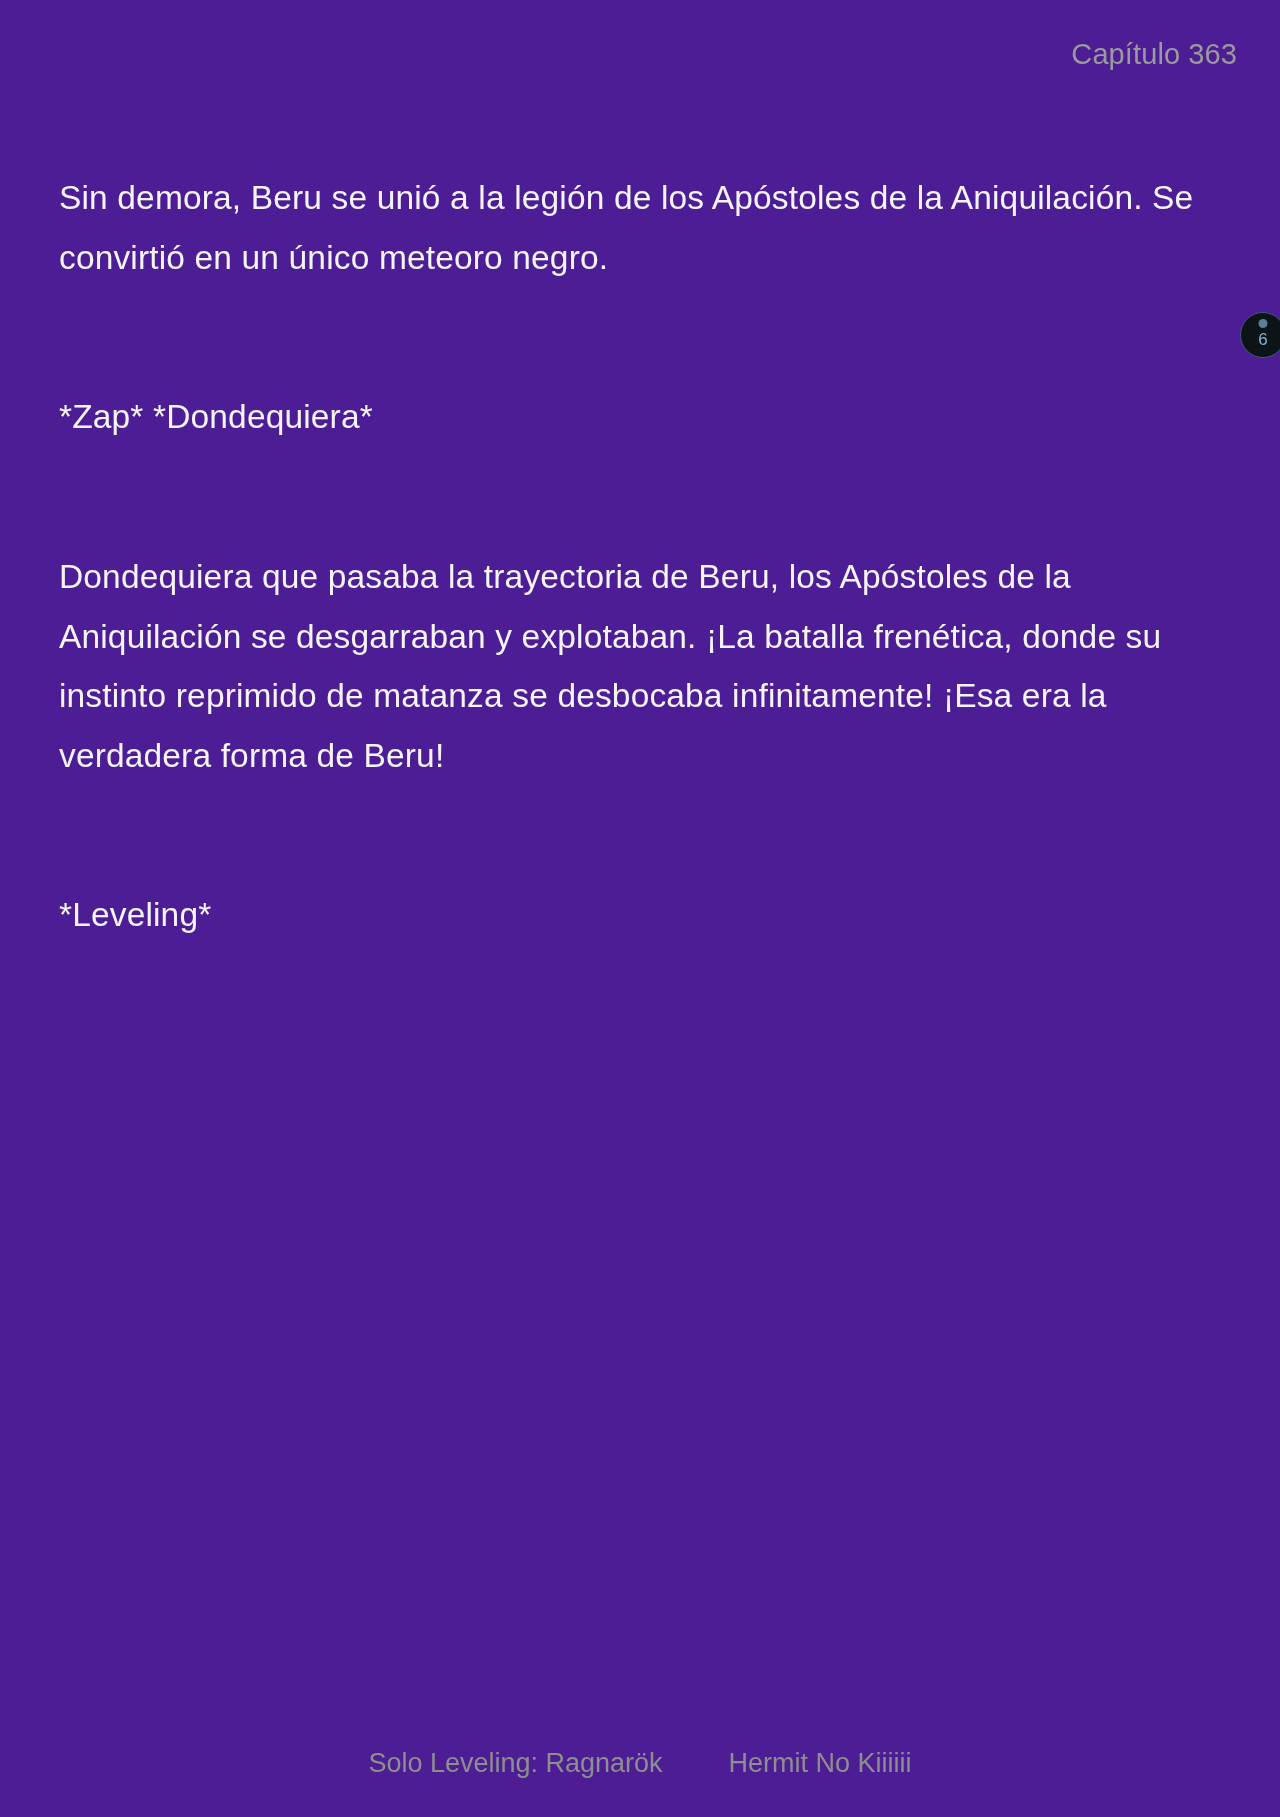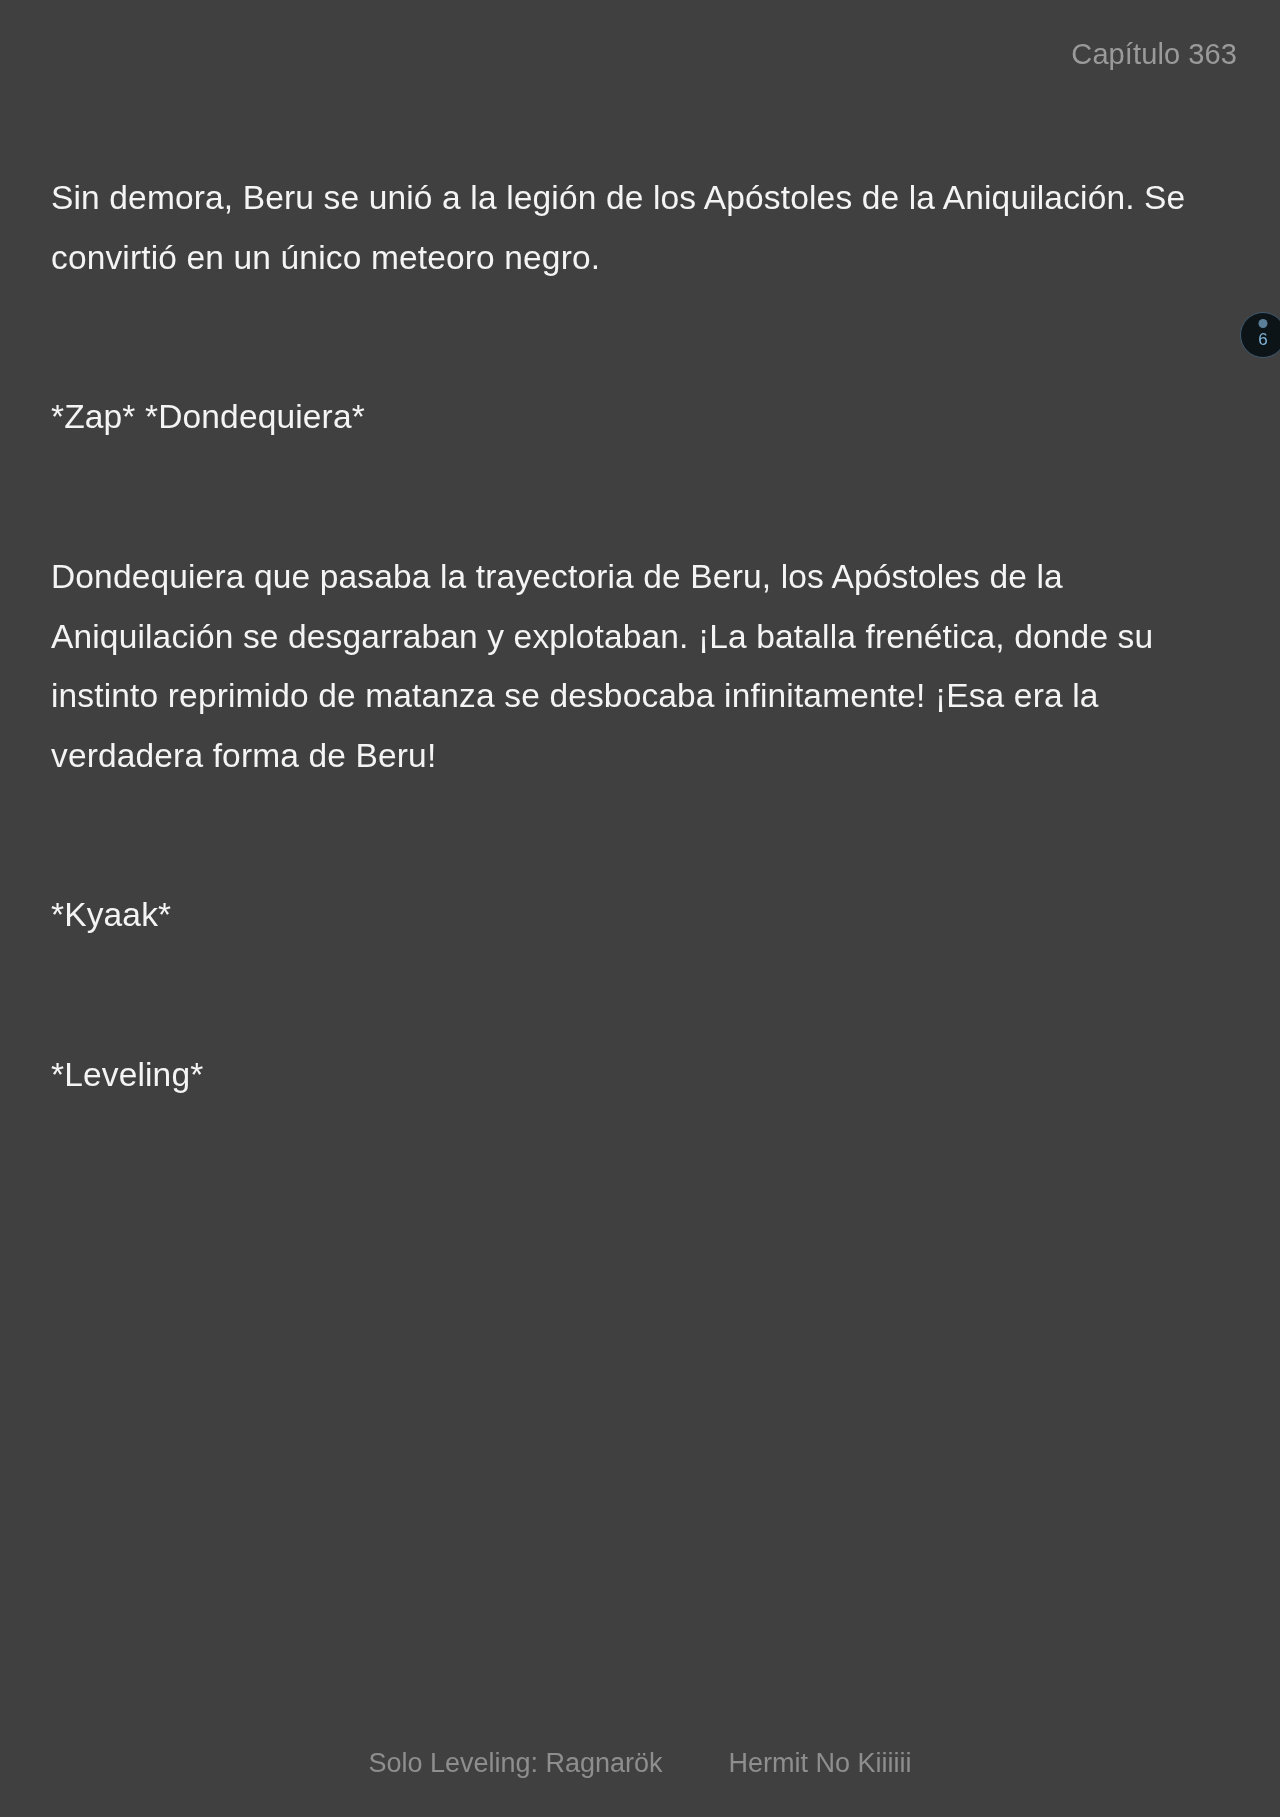--- a/index.html
+++ b/index.html
@@ -13,21 +13,21 @@
   body {
     font-family: "Liberation Sans", sans-serif;
     color: #f2f2f2;
     -webkit-font-smoothing: antialiased;
   }
 
   .page {
     position: relative;
     width: 1280px;
     height: 1817px;
-    background: #404040;
+    background: #4c1d95;
     box-sizing: border-box;
   }
 
   .chapter-header {
     position: absolute;
     top: 38px;
     right: 43px;
     font-size: 29px;
     color: #9a9a9a;
     letter-spacing: 0.1px;
@@ -38,21 +38,21 @@
     position: absolute;
     top: 168px;
     left: 43px;
     width: 1180px;
   }
 
   .para {
     font-size: 33.5px;
     line-height: 1.78;
     color: #f4f4f4;
-    margin: 0 0 56px 8px;
+    margin: 0 0 56px 16px;
     max-width: 1175px;
     letter-spacing: 0.15px;
     font-weight: 400;
   }
 
   .para.sfx {
     margin-bottom: 56px;
   }
 
   .para.gap-large {
@@ -107,21 +107,20 @@
 <body>
 
 <div class="page">
 
   <div class="chapter-header">Capítulo 363</div>
 
   <div class="content">
     <p class="para gap-large">Sin demora, Beru se unió a la legión de los Apóstoles de la Aniquilación. Se convirtió en un único meteoro negro.</p>
     <p class="para sfx gap-large">*Zap* *Dondequiera*</p>
     <p class="para gap-large">Dondequiera que pasaba la trayectoria de Beru, los Apóstoles de la Aniquilación se desgarraban y explotaban. ¡La batalla frenética, donde su instinto reprimido de matanza se desbocaba infinitamente! ¡Esa era la verdadera forma de Beru!</p>
-    <p class="para sfx gap-large">*Kyaak*</p>
     <p class="para sfx gap-large">*Leveling*</p>
   </div>
 
   <div class="side-marker">
     <span class="dot"></span>
     <span class="count">6</span>
   </div>
 
   <div class="footer">
     <span>Solo Leveling: Ragnarök</span>

